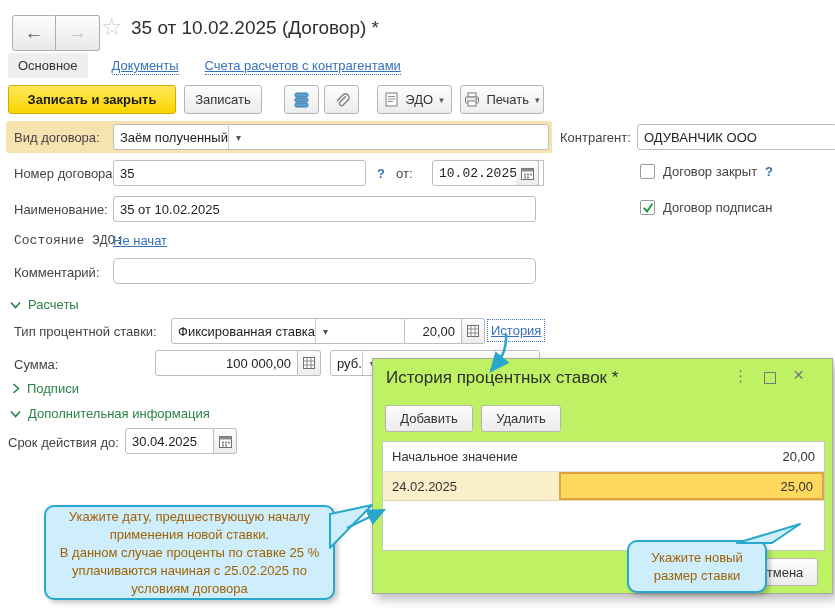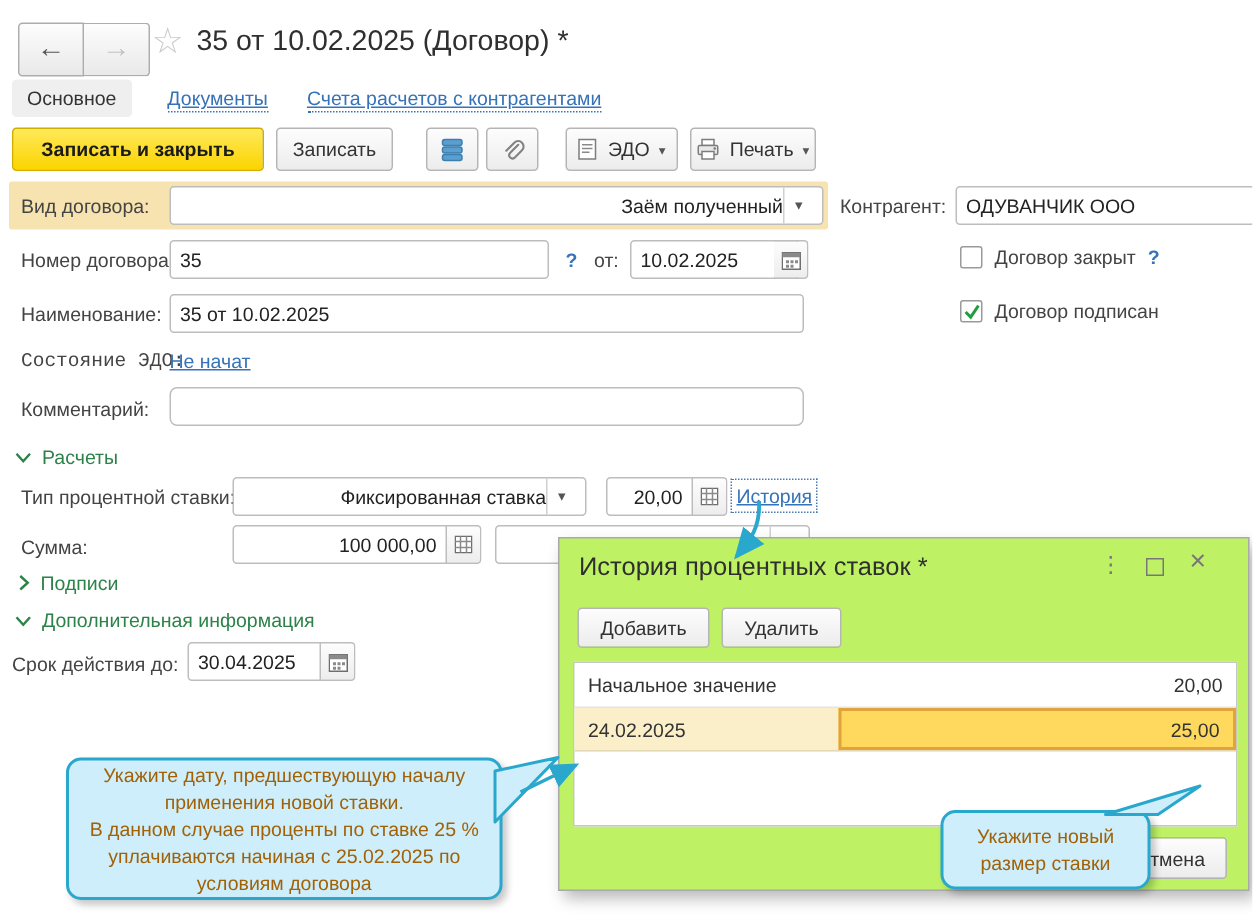--- a/index.html
+++ b/index.html
@@ -14,21 +14,21 @@
   .navbtn { width:44px; height:36px; display:flex; align-items:center; justify-content:center; background:linear-gradient(#fdfdfd,#e9e9e9); border:1px solid #adadad; font-size:19px; }
   .tab { font-size:13px; padding:5px 10px; white-space:nowrap; }
   .tab.active { background:#efefef; border-radius:3px; color:#333; }
   .tab.link { color:#3672b8; padding:5px 2px; }
   .tab.link .t { border-bottom:1px dotted #3672b8; padding-bottom:1px; }
   .link { color:#3672b8; text-decoration:underline; white-space:nowrap; }
   .helpq { color:#3672b8; font-weight:bold; text-decoration:none; }
   .section { display:flex; align-items:center; gap:7px; color:#2c8248; font-size:13px; }
   .combo-arrow { width:20px; height:24px; display:flex; align-items:center; justify-content:center; color:#555; font-size:10px; border-left:1px solid #d0d0d0; }
   .sidebtn { width:23px; height:26px; border:1px solid #bdbdbd; border-left:none; border-radius:0 3px 3px 0; background:linear-gradient(#fdfdfd,#ededed); display:flex; align-items:center; justify-content:center; }
-  .combo { display:flex; align-items:center; justify-content:flex-end; }
+  .combo { display:flex; align-items:center; justify-content:flex-start; }
   .cb { width:15px; height:15px; border:1px solid #9a9a9a; border-radius:2px; background:#fff; display:flex; align-items:center; justify-content:center; }
   .popup { position:absolute; left:372px; top:358px; width:461px; height:236px; background:#bef264; border:1px solid #a9a9a9; box-shadow:4px 5px 10px rgba(0,0,0,.28); z-index:10; }
   .callout { position:absolute; background:#cdeefa; border:2px solid #2aa7cc; border-radius:10px; box-shadow:3px 3px 5px rgba(0,0,0,.22); display:flex; align-items:center; justify-content:center; text-align:center; font-size:13px; color:#a16207; line-height:18px; white-space:pre-line; z-index:40; padding:4px 8px; }
   .thead { background:#fafafa; border-bottom:1px solid #c8c8c8; color:#444; }
   .tcell { display:flex; align-items:center; padding:0 9px; height:100%; }
   svg { display:block; }
 </style>
 </head>
 <body>
 
@@ -103,21 +103,21 @@
     <span class="combo-arrow">▾</span>
   </div>
 
   <div class="abs lbl" style="left:560px;top:130px;">Контрагент:</div>
   <input class="abs inp" style="left: 637px; top: 124px; width: 200px;" value="ОДУВАНЧИК ООО">
 
   <div class="abs lbl" style="left:14px;top:166px;">Номер договора:</div>
   <input class="abs inp" style="left: 113px; top: 160px; width: 253px;" value="35">
   <a class="abs helpq" style="left:377px;top:166px;" href="#">?</a>
   <div class="abs lbl" style="left:396px;top:166px;">от:</div>
-  <input class="abs inp" style="left: 420px; top: 160px; width: 112px; border-radius: 3px 0px 0px 3px;" value="10.02.2025">
+  <input class="abs inp" style="left: 432px; top: 160px; width: 112px; border-radius: 3px 0px 0px 3px; font-family: Liberation Mono, monospace;" value="10.02.2025">
   <div class="abs sidebtn" style="left:516px;top:160px;">
     <span>
       <svg width="13" height="13" viewBox="0 0 13 13">
           <rect x="0.5" y="1.5" width="12" height="11" fill="#fff" stroke="#6e6e6e"></rect>
           <rect x="0.5" y="1.5" width="12" height="3" fill="#8a8a8a"></rect>
           <g fill="#8a8a8a">
             <rect x="3" y="6.5" width="2" height="2"></rect>
             <rect x="6" y="6.5" width="2" height="2"></rect>
             <rect x="9" y="6.5" width="2" height="2"></rect>
             <rect x="3" y="9.5" width="2" height="2"></rect>
@@ -155,21 +155,21 @@
   <div class="abs section" style="left:10px;top:297px;">
     <span>
         <svg width="11" height="8" viewBox="0 0 11 8">
           <polyline points="1,1.5 5.5,6.5 10,1.5" fill="none" stroke="#2c8248" stroke-width="1.6"></polyline>
         </svg>
       </span>
     <span>Расчеты</span>
   </div>
 
   <div class="abs lbl" style="left:14px;top:324px;">Тип процентной ставки:</div>
-  <div class="abs inp combo" style="left:155px;top:318px;width:236px;">
+  <div class="abs inp combo" style="left:171px;top:318px;width:236px;">
     <span>Фиксированная ставка</span>
     <span class="combo-arrow">▾</span>
   </div>
   <input class="abs inp num" style="left: 404px; top: 318px; width: 58px; border-radius: 3px 0px 0px 3px;" value="20,00">
   <div class="abs sidebtn" style="left:462px;top:318px;">
     <span>
       <svg width="12" height="12" viewBox="0 0 12 12">
           <rect x="0.5" y="0.5" width="11" height="11" fill="#fff" stroke="#6e6e6e"></rect>
           <line x1="4" y1="0.5" x2="4" y2="11.5" stroke="#8a8a8a"></line>
           <line x1="8" y1="0.5" x2="8" y2="11.5" stroke="#8a8a8a"></line>

